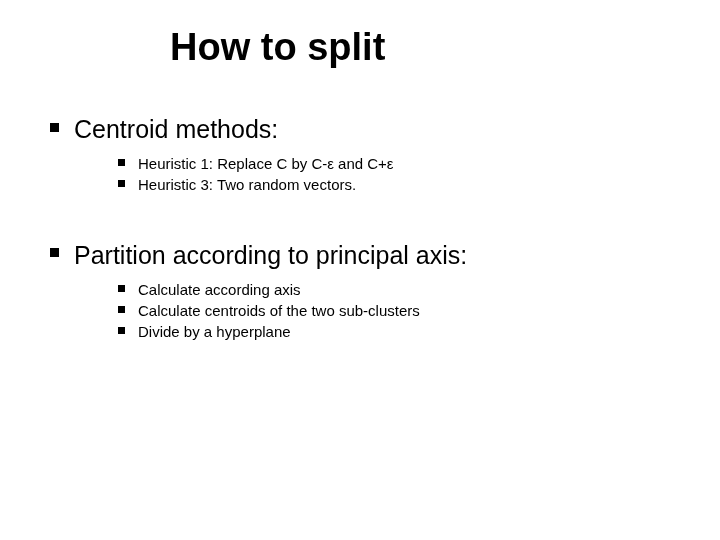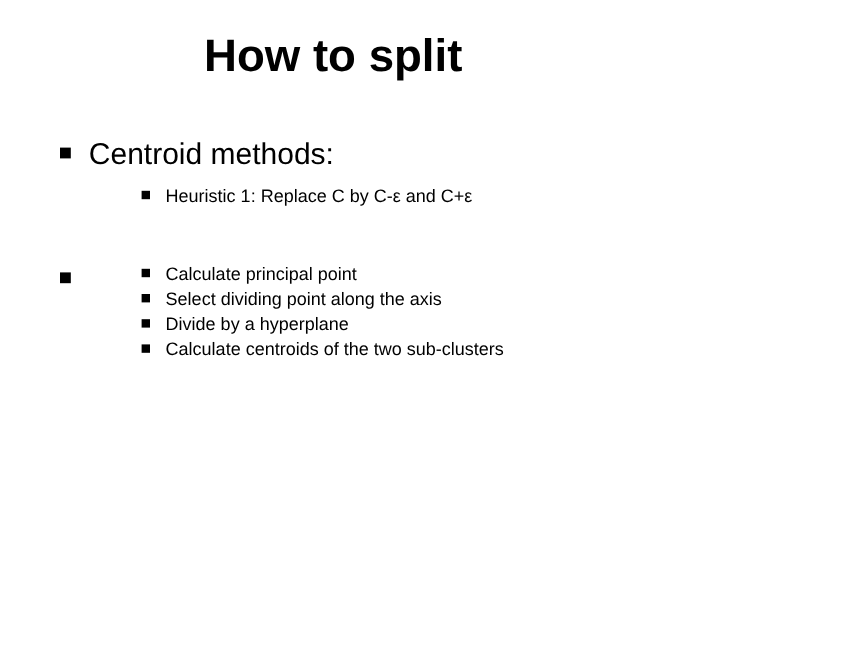--- a/index.html
+++ b/index.html
@@ -70,24 +70,25 @@
 <body>
 
 <div class="slide">
   <div class="title">How to split</div>
 
   <ul class="level1">
     <li>
       <span>Centroid methods:</span>
       <ul class="level2">
         <li>Heuristic 1: Replace C by C-ε and C+ε</li>
+        <li>Heuristic 3: Two random vectors.</li>
       </ul>
     </li>
     <li>
+      <span>Partition according to principal axis:</span>
       <ul class="level2">
-        <li>Calculate principal point</li>
-        <li>Select dividing point along the axis</li>
+        <li>Calculate according axis</li>
+        <li>Calculate centroids of the two sub-clusters</li>
         <li>Divide by a hyperplane</li>
-        <li>Calculate centroids of the two sub-clusters</li>
       </ul>
     </li>
   </ul>
 </div>
 
 </body></html>

